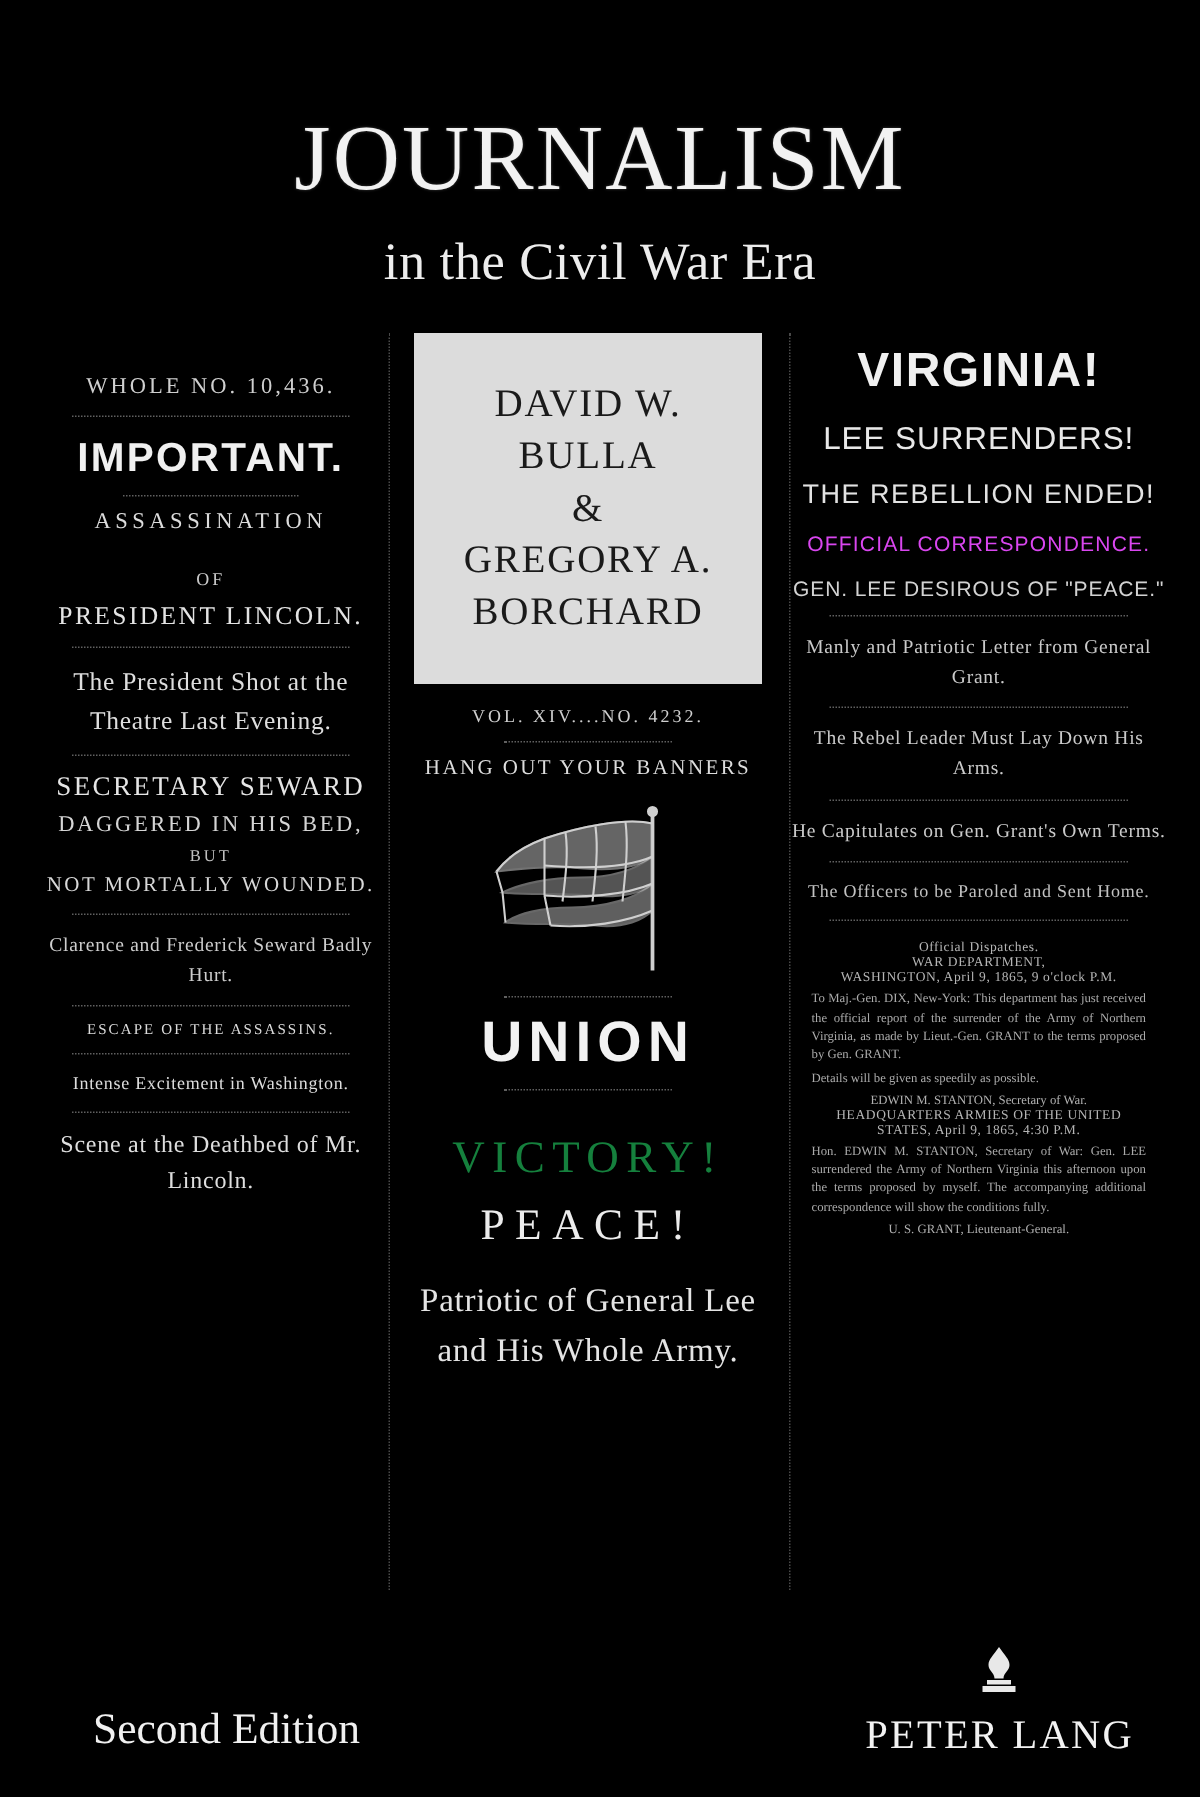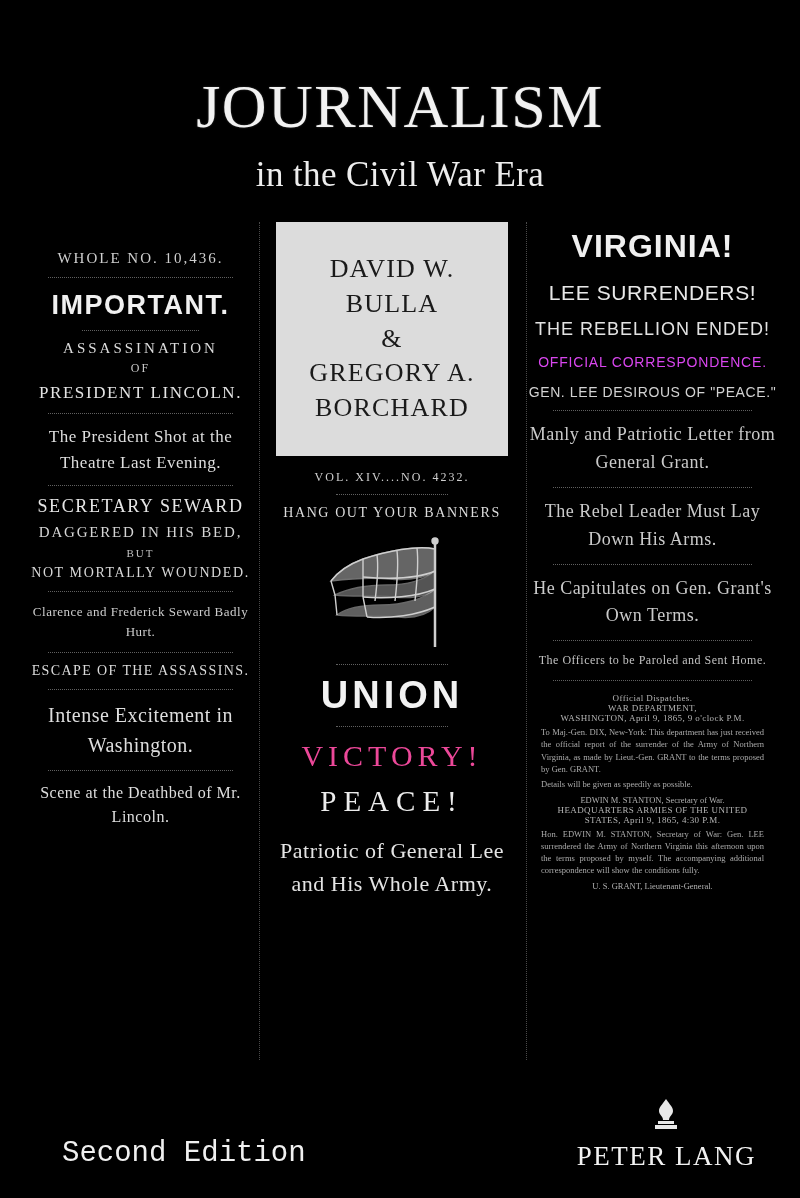--- a/index.html
+++ b/index.html
@@ -75,30 +75,30 @@
   .l-whole { font-size: 15px; letter-spacing: 2px; margin-top: 28px; color: #cfcfcf; }
   .l-important {
     font-family: "Liberation Sans", sans-serif;
     font-weight: bold;
     font-size: 27px;
     letter-spacing: 1.5px;
     margin-top: 12px;
     color: #f0f0f0;
   }
   .l-assass { font-size: 15px; letter-spacing: 3px; margin-top: 6px; color: #dcdcdc; text-align: center; }
-  .l-of { font-size: 12px; letter-spacing: 2px; margin-top: 4px; color: #c8c8c8; }
+  .l-of { font-size: 12px; letter-spacing: 2px; margin-top: 22px; color: #c8c8c8; }
   .l-pres { font-size: 17px; letter-spacing: 1.6px; margin-top: 7px; color: #e4e4e4; }
   .l-para { font-size: 17px; line-height: 1.5; margin-top: 4px; color: #dedede; }
   .l-seward { font-size: 18px; letter-spacing: 1.6px; margin-top: 2px; color: #e6e6e6; }
   .l-dagger { font-size: 15px; letter-spacing: 1.8px; margin-top: 7px; color: #d5d5d5; }
   .l-but { font-size: 11px; letter-spacing: 2px; margin-top: 6px; color: #c0c0c0; }
   .l-notmort { font-size: 14px; letter-spacing: 1.6px; margin-top: 6px; color: #d8d8d8; }
   .l-small { font-size: 13px; line-height: 1.55; margin-top: 2px; color: #cdcdcd; }
-  .l-escape { font-size: 14px; letter-spacing: 1.4px; margin-top: 2px; color: #dcdcdc; }
-  .l-intense { font-size: 20px; line-height: 1.5; margin-top: 2px; color: #dedede; }
+  .l-escape { font-size: 10px; letter-spacing: 1.4px; margin-top: 2px; color: #dcdcdc; }
+  .l-intense { font-size: 12px; line-height: 1.5; margin-top: 2px; color: #dedede; }
   .l-scene { font-size: 16px; line-height: 1.5; margin-top: 2px; color: #dedede; }
 
   
   .author-box {
     position: absolute;
     top: 0;
     left: 0;
     width: 232px;
     margin-left: 8px;
     height: 234px;
@@ -123,21 +123,21 @@
   .m-hang { font-size: 14px; letter-spacing: 1.6px; margin-top: 10px; color: #dcdcdc; }
   .flag-wrap { margin: 14px auto 8px; width: 150px; height: 120px; position: relative; }
   .m-union {
     font-family: "Liberation Sans", sans-serif;
     font-weight: bold;
     font-size: 38px;
     letter-spacing: 4px;
     margin-top: 6px;
     color: #f2f2f2;
   }
-  .m-victory { font-size: 30px; letter-spacing: 5px; margin-top: 12px; color: #ec4899; }
+  .m-victory { font-size: 30px; letter-spacing: 5px; margin-top: 28px; color: #15803d; }
   .m-peace { font-size: 29px; letter-spacing: 7px; margin-top: 12px; color: #ececec; }
   .m-surrender { font-size: 22px; line-height: 1.5; margin-top: 16px; color: #e4e4e4; }
 
   
   .r-virginia {
     font-family: "Liberation Sans", sans-serif;
     font-weight: bold;
     font-size: 32px;
     letter-spacing: 1px;
     margin-top: 6px;
@@ -164,35 +164,35 @@
     margin-top: 14px;
     color: #d946ef;
   }
   .r-gen {
     font-family: "Liberation Sans", sans-serif;
     font-size: 14px;
     letter-spacing: 0.6px;
     margin-top: 14px;
     color: #d2d2d2;
   }
-  .r-item { font-size: 18px; line-height: 1.55; margin-top: 3px; color: #cacaca; }
+  .r-item { font-size: 13px; line-height: 1.55; margin-top: 3px; color: #cacaca; }
   .r-item2 { font-size: 12px; line-height: 1.55; margin-top: 3px; color: #c2c2c2; }
   .r-dispatch { margin-top: 12px; padding: 0 14px; text-align: left; }
   .r-dispatch .dh { font-size: 9px; text-align: center; color: #b5b5b5; letter-spacing: .4px; }
   .r-dispatch p { font-size: 8.5px; line-height: 1.45; color: #ababab; margin-top: 3px; text-align: justify; }
   .r-dispatch .sig { text-align: center; font-size: 8.5px; color: #b0b0b0; margin-top: 4px; }
 
   
   .edition {
     position: absolute;
     left: 62px;
     bottom: 28px;
     font-size: 29px;
     color: #f0f0f0;
-    font-family: Liberation Mono, monospace;
+    font-family: Liberation Serif, serif;
   }
   .publisher {
     position: absolute;
     right: 44px;
     bottom: 26px;
     text-align: center;
   }
   .pub-name {
     font-family: "Liberation Serif", serif;
     font-size: 27px;

